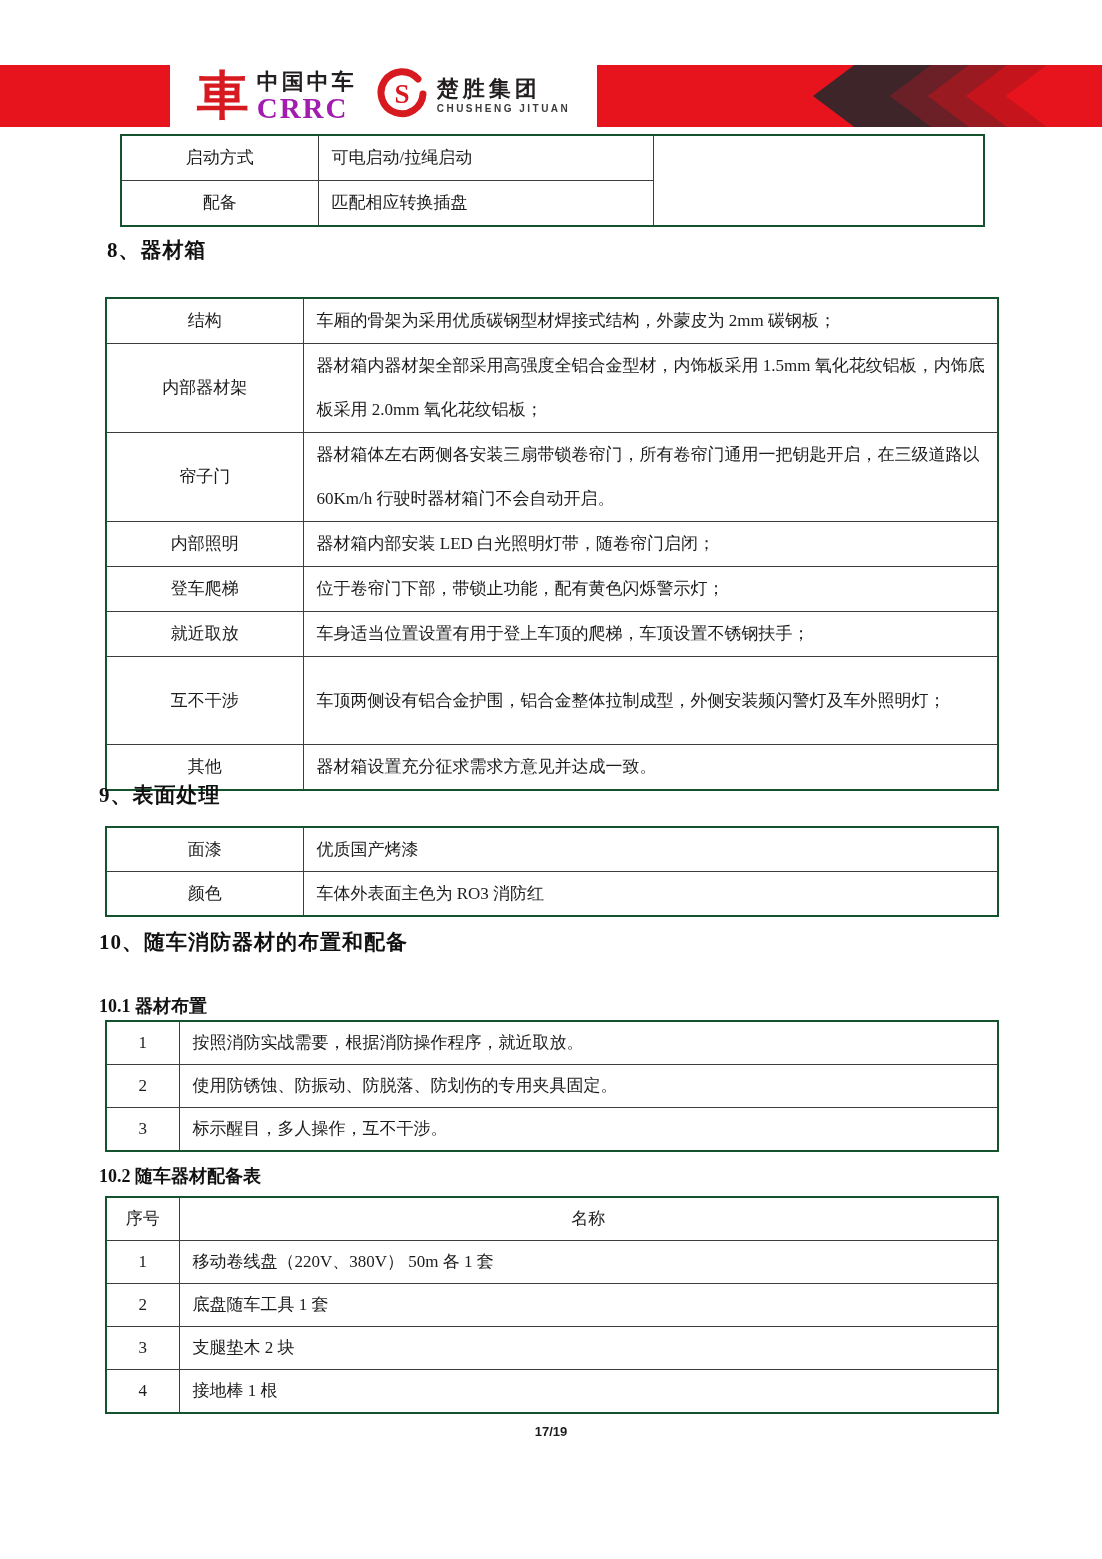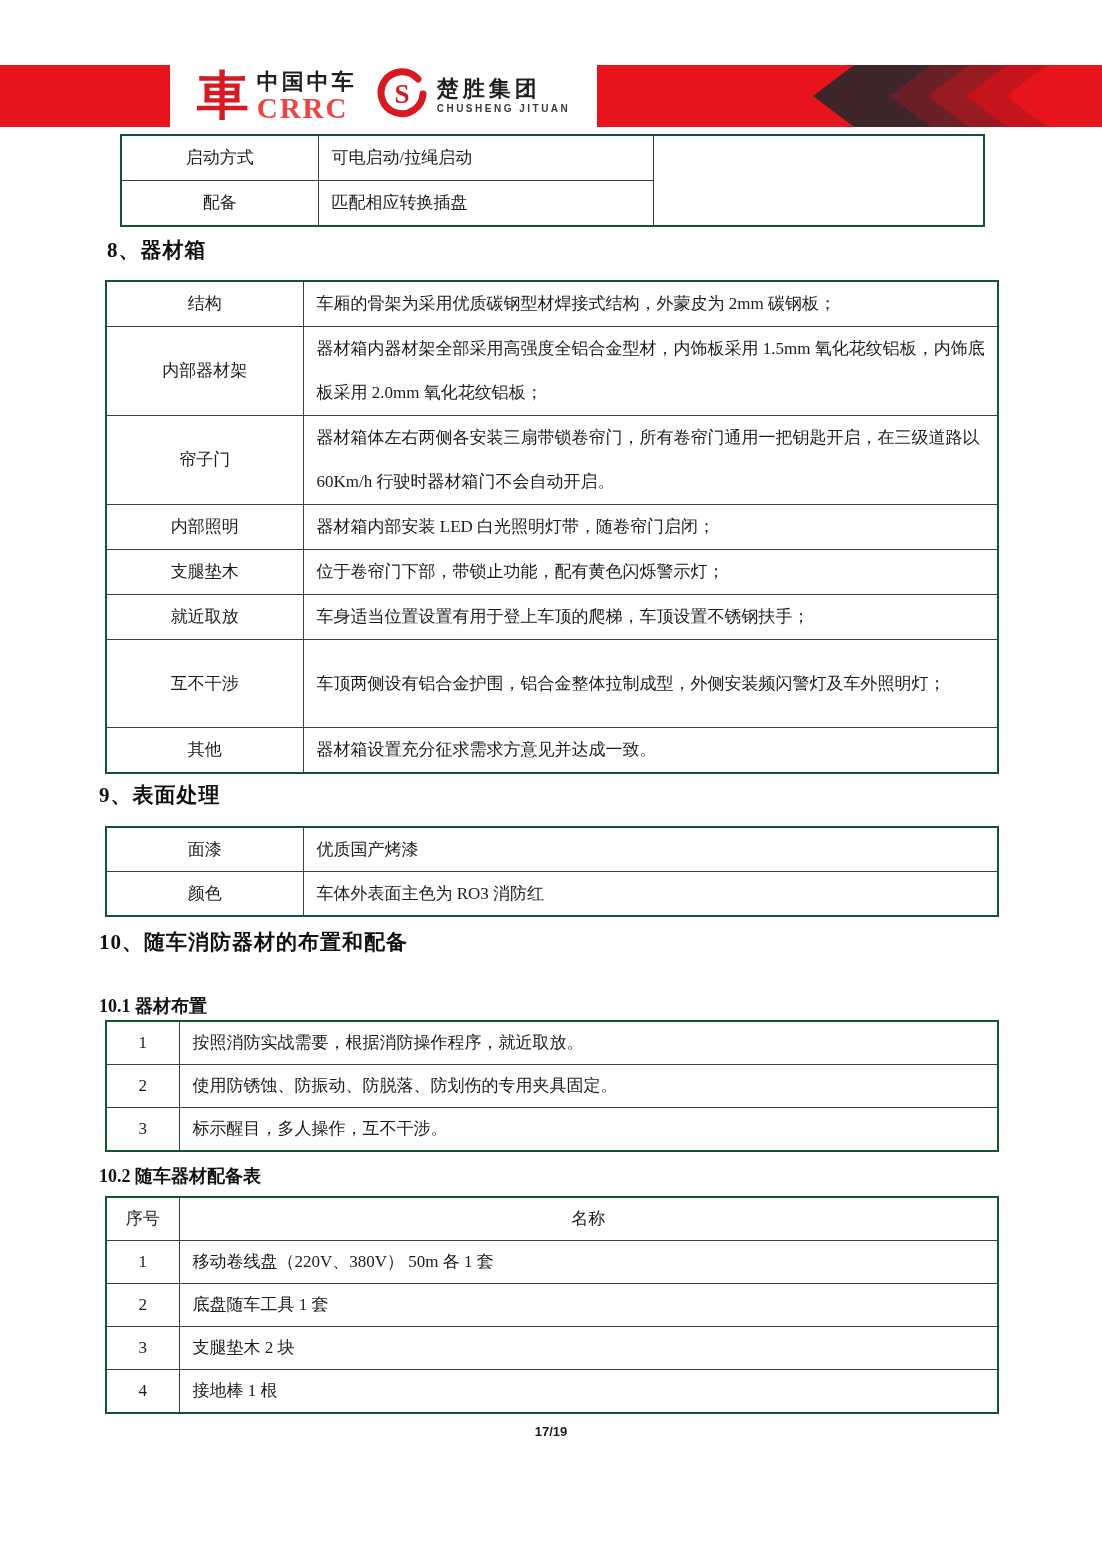--- a/index.html
+++ b/index.html
@@ -15,42 +15,42 @@
   .seg-left  { left:0; width:170px; }
   .seg-right { left:597px; width:505px; overflow:hidden; }
   .logo-area {
     position:absolute; left:170px; top:-6px; width:427px; height:74px;
     background:#ffffff; display:flex; align-items:center; justify-content:center; gap:18px;
   }
   .logo { display:flex; align-items:center; gap:8px; }
   .crrc-glyph { font-size:52px; line-height:52px; font-weight:bold; color:#d71920; }
   .logo-txt { display:flex; flex-direction:column; justify-content:center; }
   .crrc-cn { font-size:22px; font-weight:bold; letter-spacing:3px; color:#231f20; line-height:24px; }
-  .crrc-en { font-size:29px; font-weight:bold; letter-spacing:2px; color:#ef4444; line-height:28px; }
+  .crrc-en { font-size:29px; font-weight:bold; letter-spacing:2px; color:#a21caf; line-height:28px; }
   .cs-cn { font-size:22px; font-weight:bold; letter-spacing:4px; color:#231f20; line-height:26px; }
   .cs-en { font-size:10px; font-weight:bold; letter-spacing:2.5px; color:#3a3a3a; line-height:14px;
            font-family:"Liberation Sans","DejaVu Sans",sans-serif; }
   .chev { position:absolute; top:0; width:118px; height:62px;
           clip-path:polygon(35% 0, 100% 0, 65% 50%, 100% 100%, 35% 100%, 0% 50%); }
   .chev.c4 { left:332px; } .chev.c3 { left:292px; } .chev.c2 { left:254px; } .chev.c1 { left:216px; }
 
   
   table { border-collapse:collapse; table-layout:fixed; }
   td, th { border:1.5px solid #3d3d3d; font-size:17px; font-weight:normal;
            color:#1c1c1c; line-height:44px; padding:0; overflow:hidden; }
   table { border:2px solid #14532d; }
   .lbl { text-align:center; }
   .val { text-align:left; padding-left:13px; padding-right:8px; }
   .h1x { height:44px; } .h2x { height:88px; } .h43 { height:43px;border-radius:7px; } .h42 { height:42px; }
   .t9 td { line-height:43px; }
   .t101 td, .t102 td, .t102 th { line-height:42px; }
   .t102 th { text-align:center; font-weight:normal; }
 
   .top-table   { position:absolute; top:134px; left:120px; width:863px; }
-  .tbl8        { position:absolute; top:280px; left:105px; width:892px; }
+  .tbl8        { position:absolute; top:297px; left:105px; width:892px; }
   .tbl9        { position:absolute; top:826px; left:105px; width:892px; }
   .tbl101      { position:absolute; top:1020px; left:105px; width:892px; }
   .tbl102      { position:absolute; top:1196px; left:105px; width:892px; }
 
   
   .hsec { position:absolute; left:99px; font-size:21px; font-weight:bold; color:#111;
           letter-spacing:1px; white-space:nowrap; }
   .hsub { position:absolute; left:99px; font-size:18px; font-weight:bold; color:#111;
           white-space:nowrap; }
   .h8   { top:236px;margin-left:8px; } .h9 { top:781px; } .h10 { top:928px; }
@@ -132,21 +132,21 @@
     </tr>
     <tr class="h2x">
       <td class="lbl">帘子门</td>
       <td class="val">器材箱体左右两侧各安装三扇带锁卷帘门，所有卷帘门通用一把钥匙开启，在三级道路以 60Km/h 行驶时器材箱门不会自动开启。</td>
     </tr>
     <tr class="h1x">
       <td class="lbl">内部照明</td>
       <td class="val">器材箱内部安装 LED 白光照明灯带，随卷帘门启闭；</td>
     </tr>
     <tr class="h1x">
-      <td class="lbl">支腿垫木</td>
+      <td class="lbl">登车爬梯</td>
       <td class="val">位于卷帘门下部，带锁止功能，配有黄色闪烁警示灯；</td>
     </tr>
     <tr class="h1x">
       <td class="lbl">就近取放</td>
       <td class="val">车身适当位置设置有用于登上车顶的爬梯，车顶设置不锈钢扶手；</td>
     </tr>
     <tr class="h2x">
       <td class="lbl">互不干涉</td>
       <td class="val">车顶两侧设有铝合金护围，铝合金整体拉制成型，外侧安装频闪警灯及车外照明灯；</td>
     </tr>

